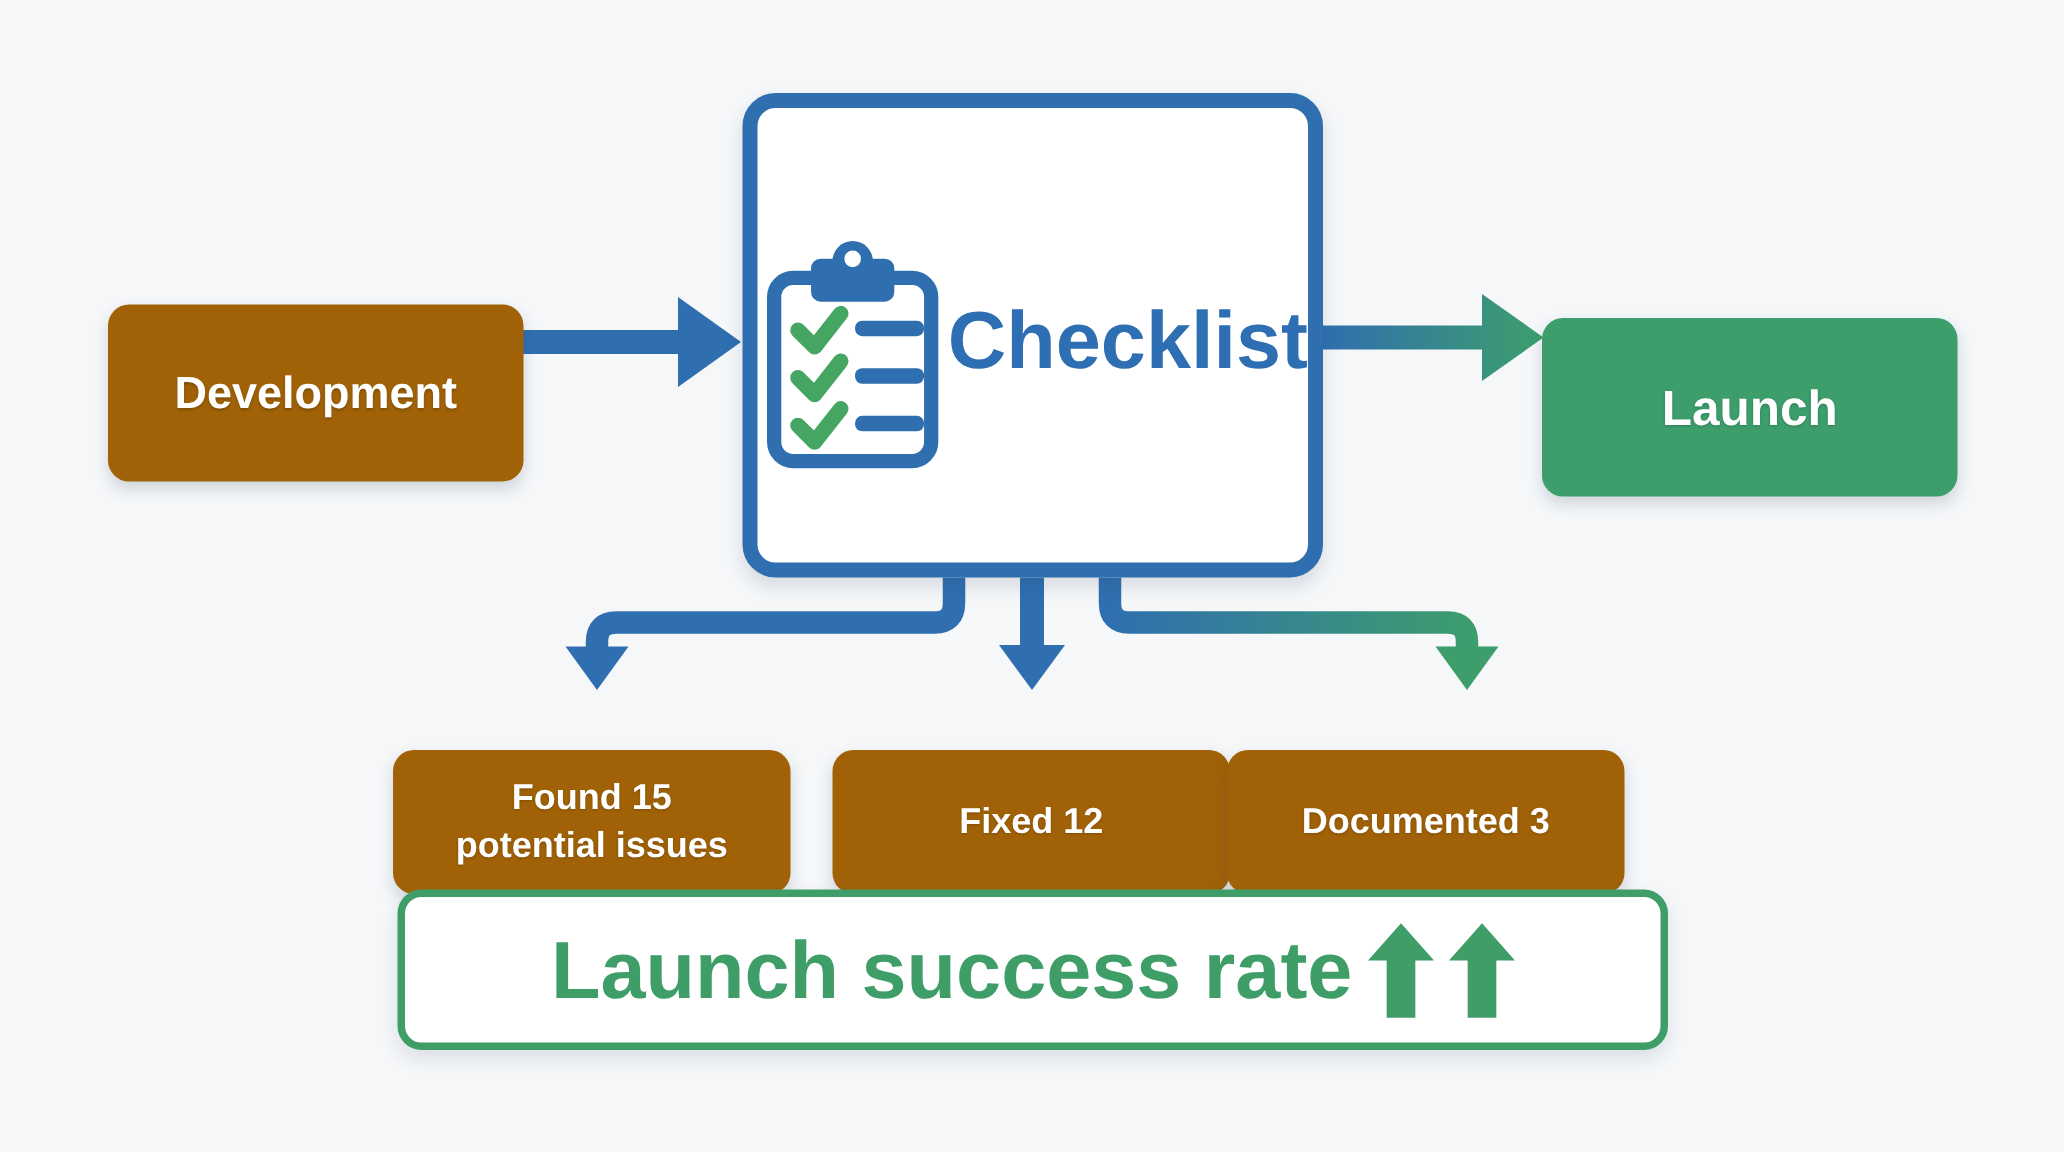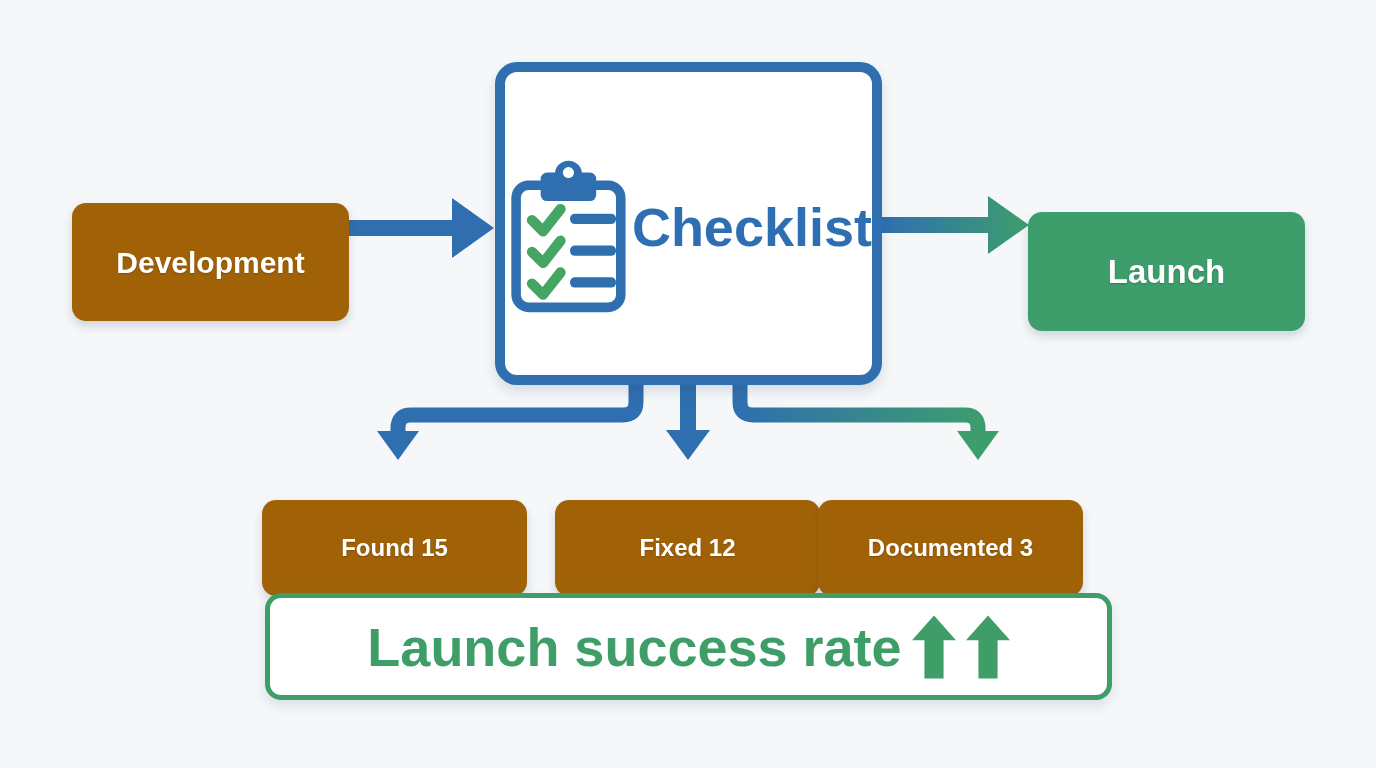--- a/index.html
+++ b/index.html
@@ -104,20 +104,21 @@
     </svg>
     <div class="checklist-label">Checklist</div>
   </div>
 
   <div class="node green-node launch-box">
     <span>Launch</span>
   </div>
 
   <div class="node blue-node outcome outcome-1">
     <span>Found 15</span>
+    <span>potential issues</span>
   </div>
   <div class="node blue-node outcome outcome-2">
     <span>Fixed 12</span>
   </div>
   <div class="node blue-node outcome outcome-3">
     <span>Documented 3</span>
   </div>
 
   <div class="result-box">
     <span class="result-text">Launch success rate</span>

